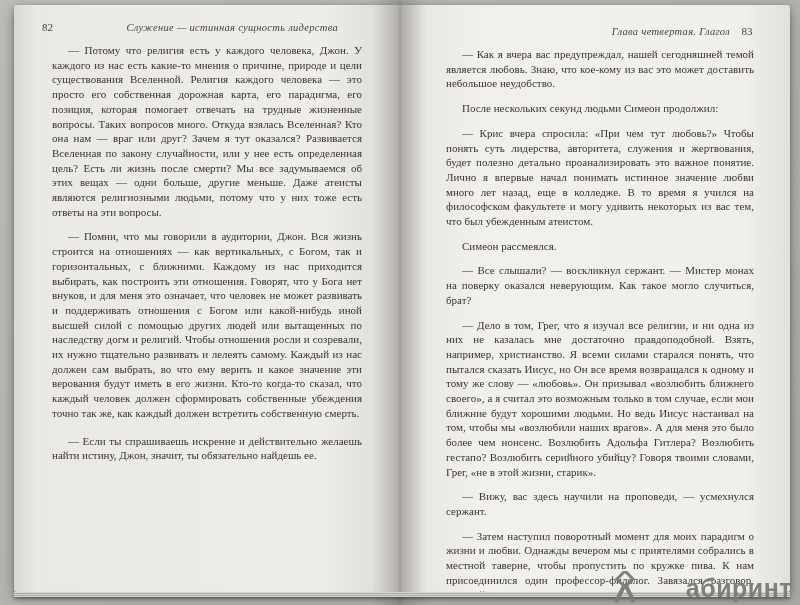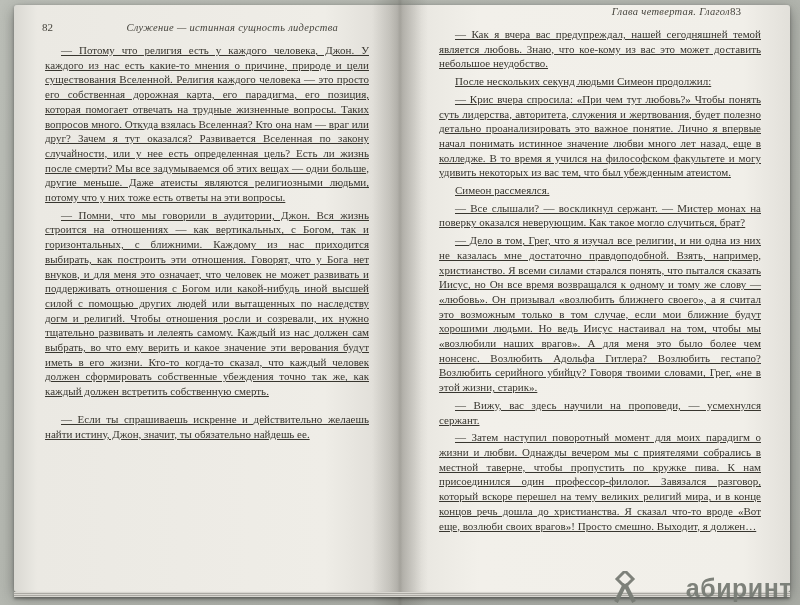--- a/index.html
+++ b/index.html
@@ -33,21 +33,21 @@
     height: 100%;
     box-sizing: border-box;
     color: #38362f;
   }
   .page-left {
     background: linear-gradient(to right, #d9d8d2 0%, #ebe9e3 6%, #efede7 80%, #dddbd5 97%, #cfcdc7 100%);
     padding: 16px 30px 0 28px;
   }
   .page-right {
     background: linear-gradient(to right, #cfcdc7 0%, #e9e7e1 5%, #f2f0ea 20%, #f1efe9 88%, #e2e0da 100%);
-    padding: 0 26px 0 34px;
+    padding: 20px 26px 0 34px;
   }
   .gutter {
     position: absolute;
     left: 50%;
     top: 0;
     bottom: 0;
     width: 56px;
     margin-left: -28px;
     background: linear-gradient(to right, rgba(60,58,50,0) 0%, rgba(60,58,50,0.22) 45%, rgba(60,58,50,0.30) 50%, rgba(60,58,50,0.20) 55%, rgba(60,58,50,0) 100%);
     pointer-events: none;
@@ -67,37 +67,36 @@
     font-style: italic;
     font-size: 10.5px;
     color: #45433c;
     margin-bottom: 10px;
   }
   .page-number {
     font-style: normal;
     font-size: 11px;
     flex: 0 0 34px;
   }
-  .page-right .page-number { text-align: left; }
+  .page-right .page-number { text-align: center; }
   .header-title {
     flex: 1;
     text-align: right;
     letter-spacing: 0.3px;
   }
   .page-body {
     font-size: 11px;
     line-height: 14.7px;
     text-align: justify;
     hyphens: auto;
     -webkit-hyphens: auto;
   }
   .para {
-    margin: 3px;
+    margin: 10px;
     text-indent: 16px;
-    text-decoration: underline;
   }
   .page-left .para:last-child {
     margin-top: 13px;
   }
   .watermark {
     position: absolute;
     right: 8px;
     bottom: 2px;
     display: flex;
     align-items: flex-end;

